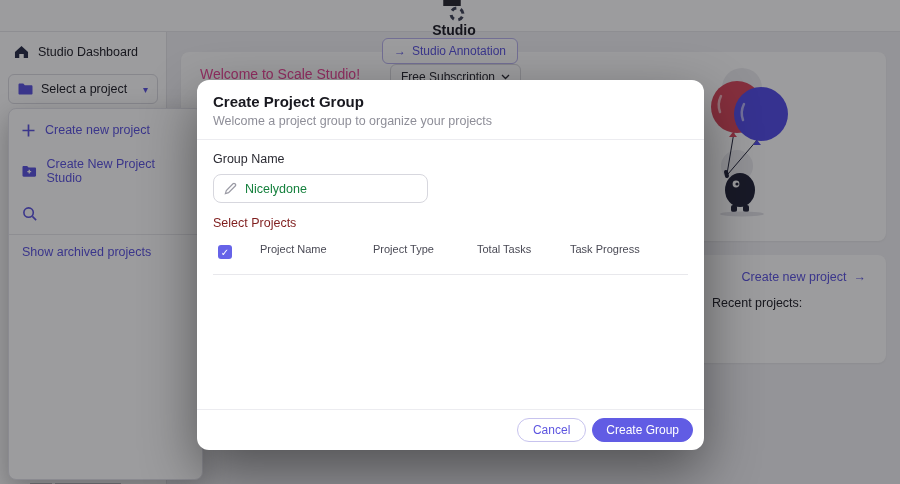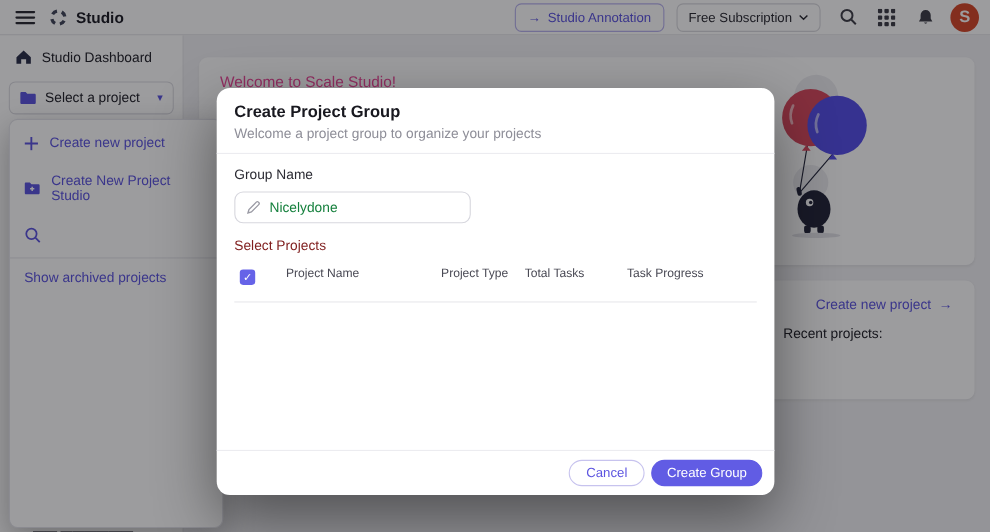--- a/index.html
+++ b/index.html
@@ -6,21 +6,21 @@
   html,body { width:900px; height:484px; }
   body {
     position:relative; overflow:hidden;
     font-family:"Liberation Sans", sans-serif;
     background:#f2f2f5; color:#23232b;
   }
   
   .topbar {
     position:absolute; left:0; top:0; width:900px; height:32px;
     background:#ffffff; border-bottom:1px solid #e8e8ec;
-    display:flex; align-items:center; padding:0 10px; z-index:2;
+    display:flex; align-items:center; padding:0 10px; z-index:2;flex-direction:column;
   }
   .hamburger { width:18px; height:12px; display:flex; flex-direction:column; justify-content:space-between; margin-left:4px; cursor:pointer; }
   .hamburger span { display:block; height:2px; background:#2b2b33; border-radius:1px; }
   .brand-logo { margin-left:13px; width:16px; height:16px; }
   .brand-name { margin-left:8px; font-size:14px; font-weight:bold; color:#1d1d26; }
   .topbar-spacer { flex:1; }
   .btn-annotation {
     display:flex; align-items:center; gap:6px;
     border:1px solid #b9b3ef; border-radius:6px; background:#fff;
     color:#5D55E0; font-size:12px; padding:5px 11px; cursor:pointer;
@@ -97,21 +97,21 @@
   }
   .group-name-value { font-size:12.5px; color:#15803d; }
   .select-projects-label { margin-top:13px; font-size:12.5px; color:#7f1d1d; }
   .table-head { position:relative; height:22px; margin-top:13px; }
   .checkbox {
     position:absolute; left:5px; top:2px; width:14px; height:14px;
     background:#6663E8; border-radius:3px; color:#fff; font-size:10px;
     display:flex; align-items:center; justify-content:center; cursor:pointer;
   }
   .th { position:absolute; top:0; font-size:11px; color:#4a4a55; }
-  .th-1 { left:47px; } .th-2 { left:160px;margin-left:28px; } .th-3 { left:264px; } .th-4 { left:357px; }
+  .th-1 { left:47px; } .th-2 { left:160px; } .th-3 { left:264px; } .th-4 { left:357px; }
   .table-divider { height:1px; background:#e8e8ec; margin-top:9px; }
   .modal-footer {
     position:absolute; left:0; bottom:0; width:100%; height:41px;
     border-top:1px solid #ececf0; display:flex; align-items:center;
     justify-content:flex-end; gap:6px; padding-right:11px;
   }
   .btn-cancel {
     border:1px solid #c7c3ee; background:#fff; color:#5D55E0;
     font-size:12px; padding:4px 15px; border-radius:14px; cursor:pointer;
   }

